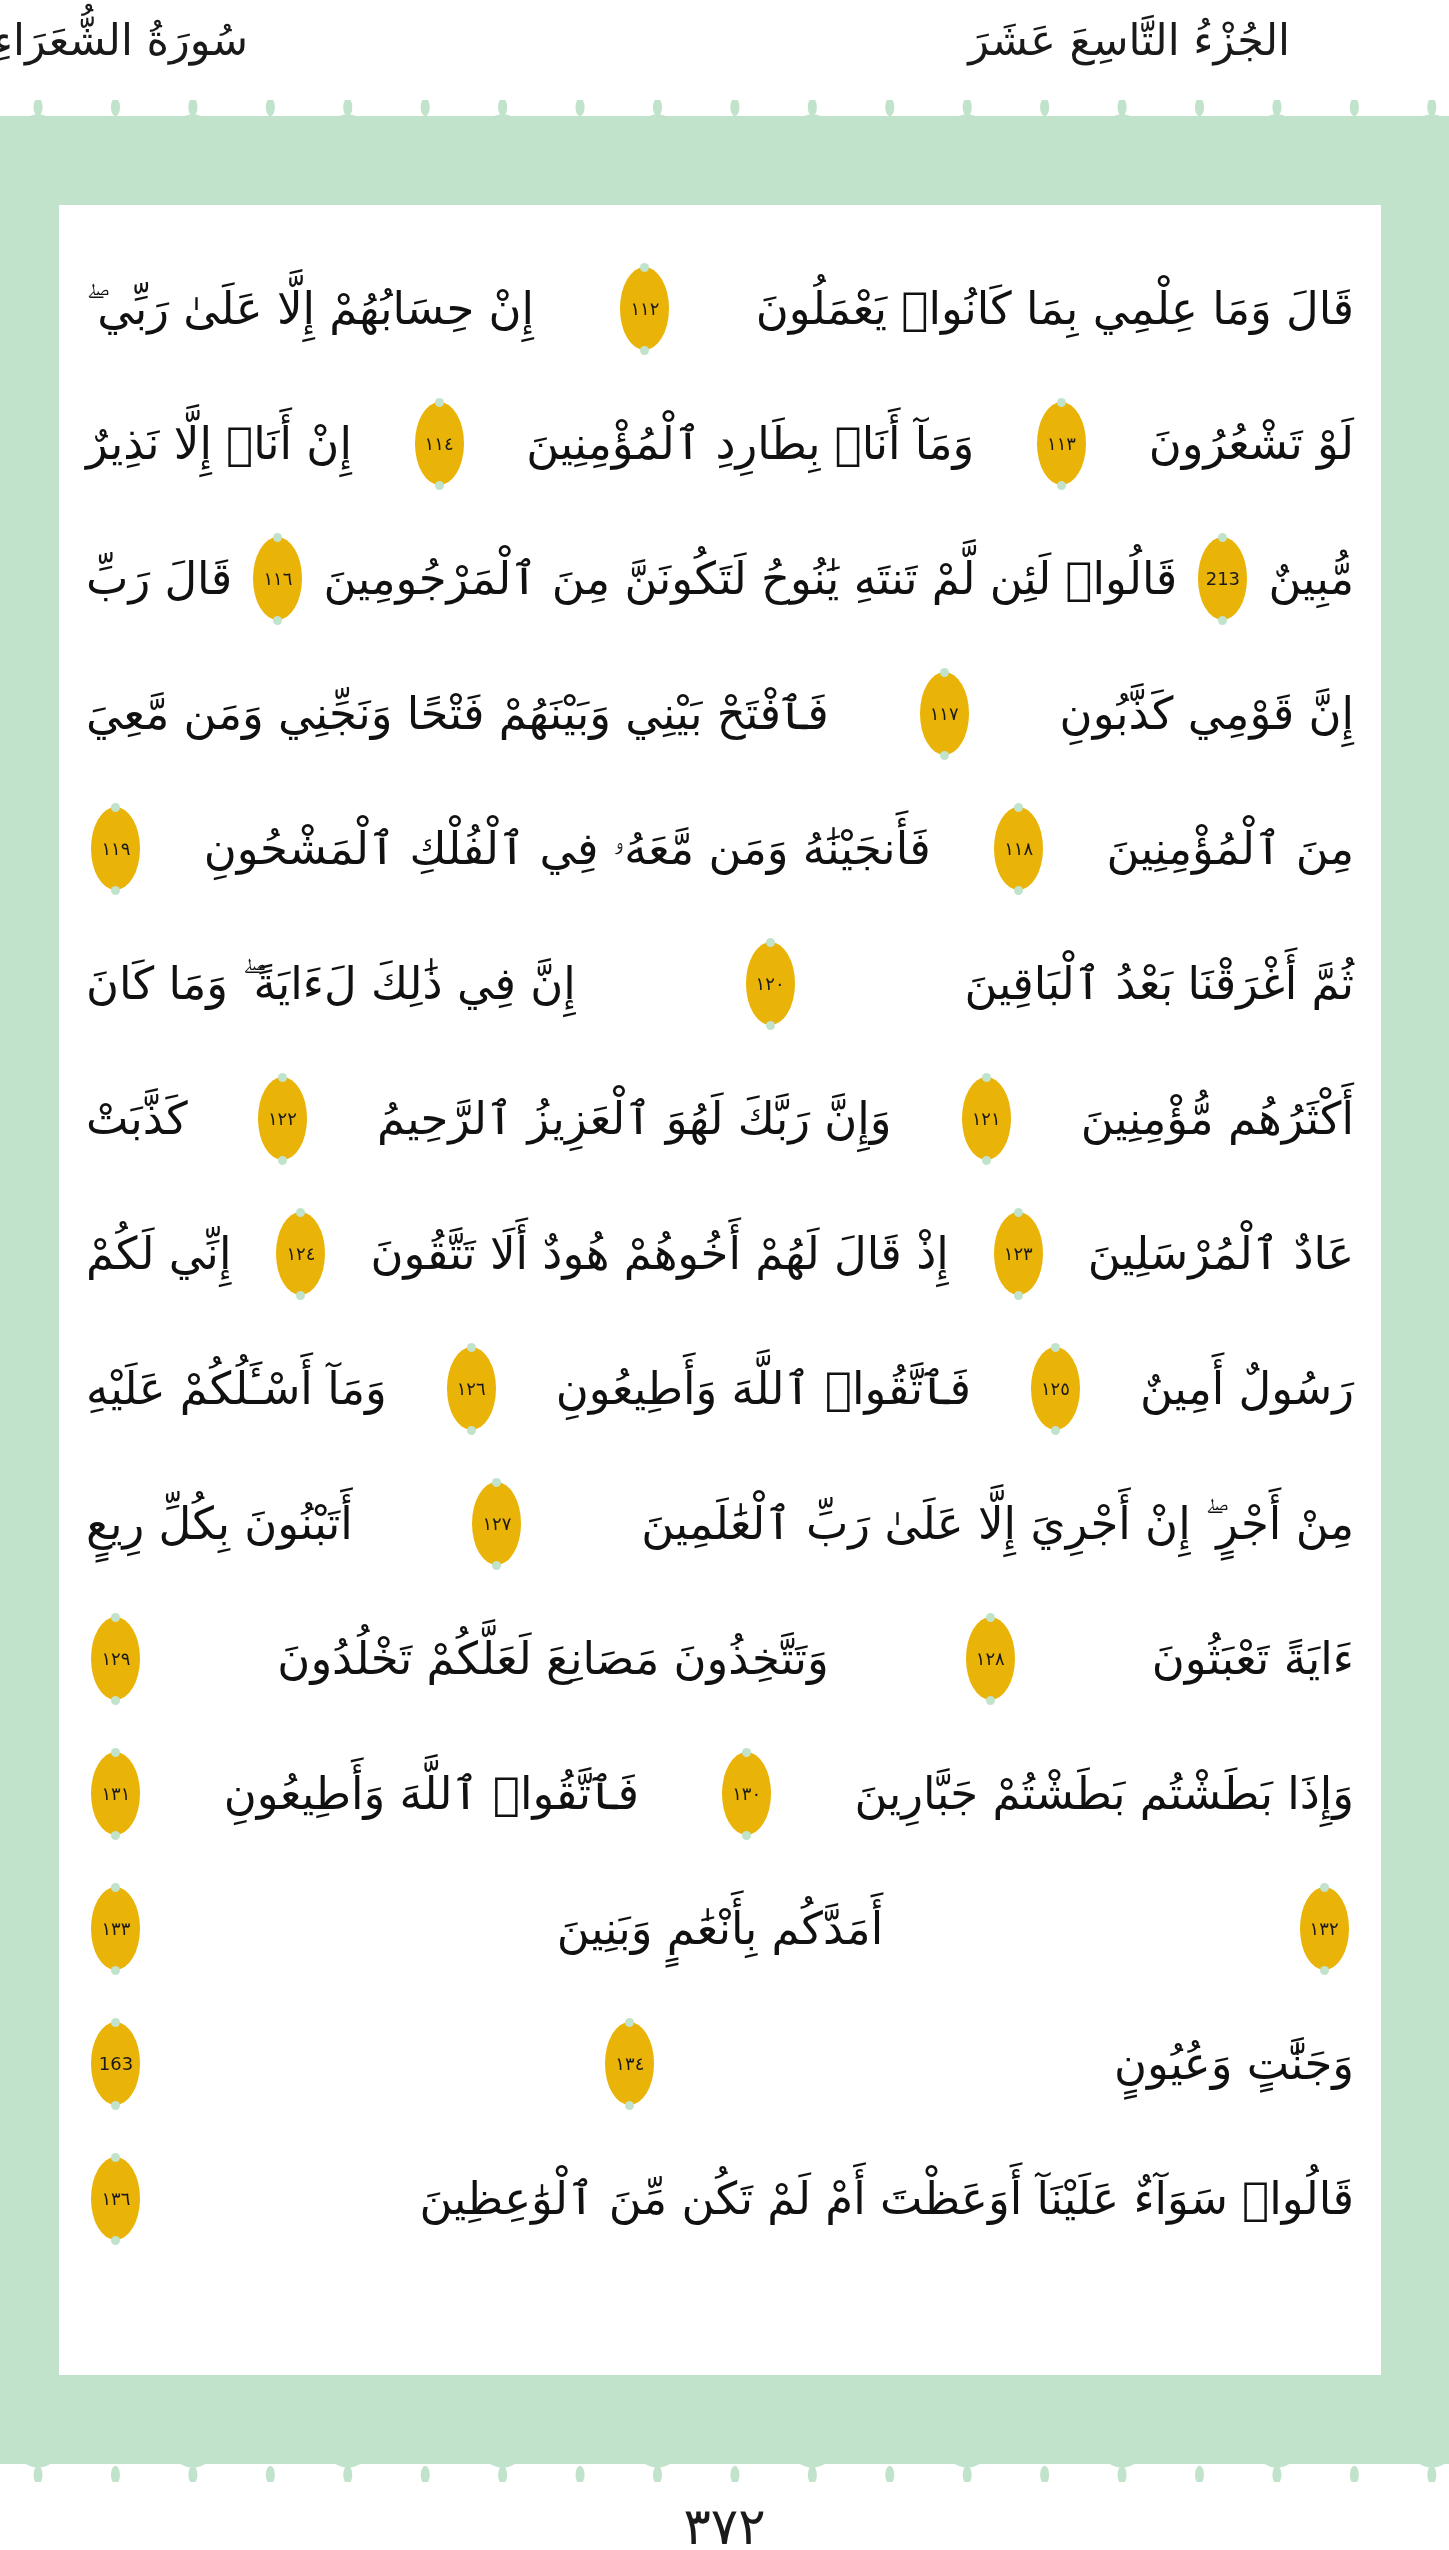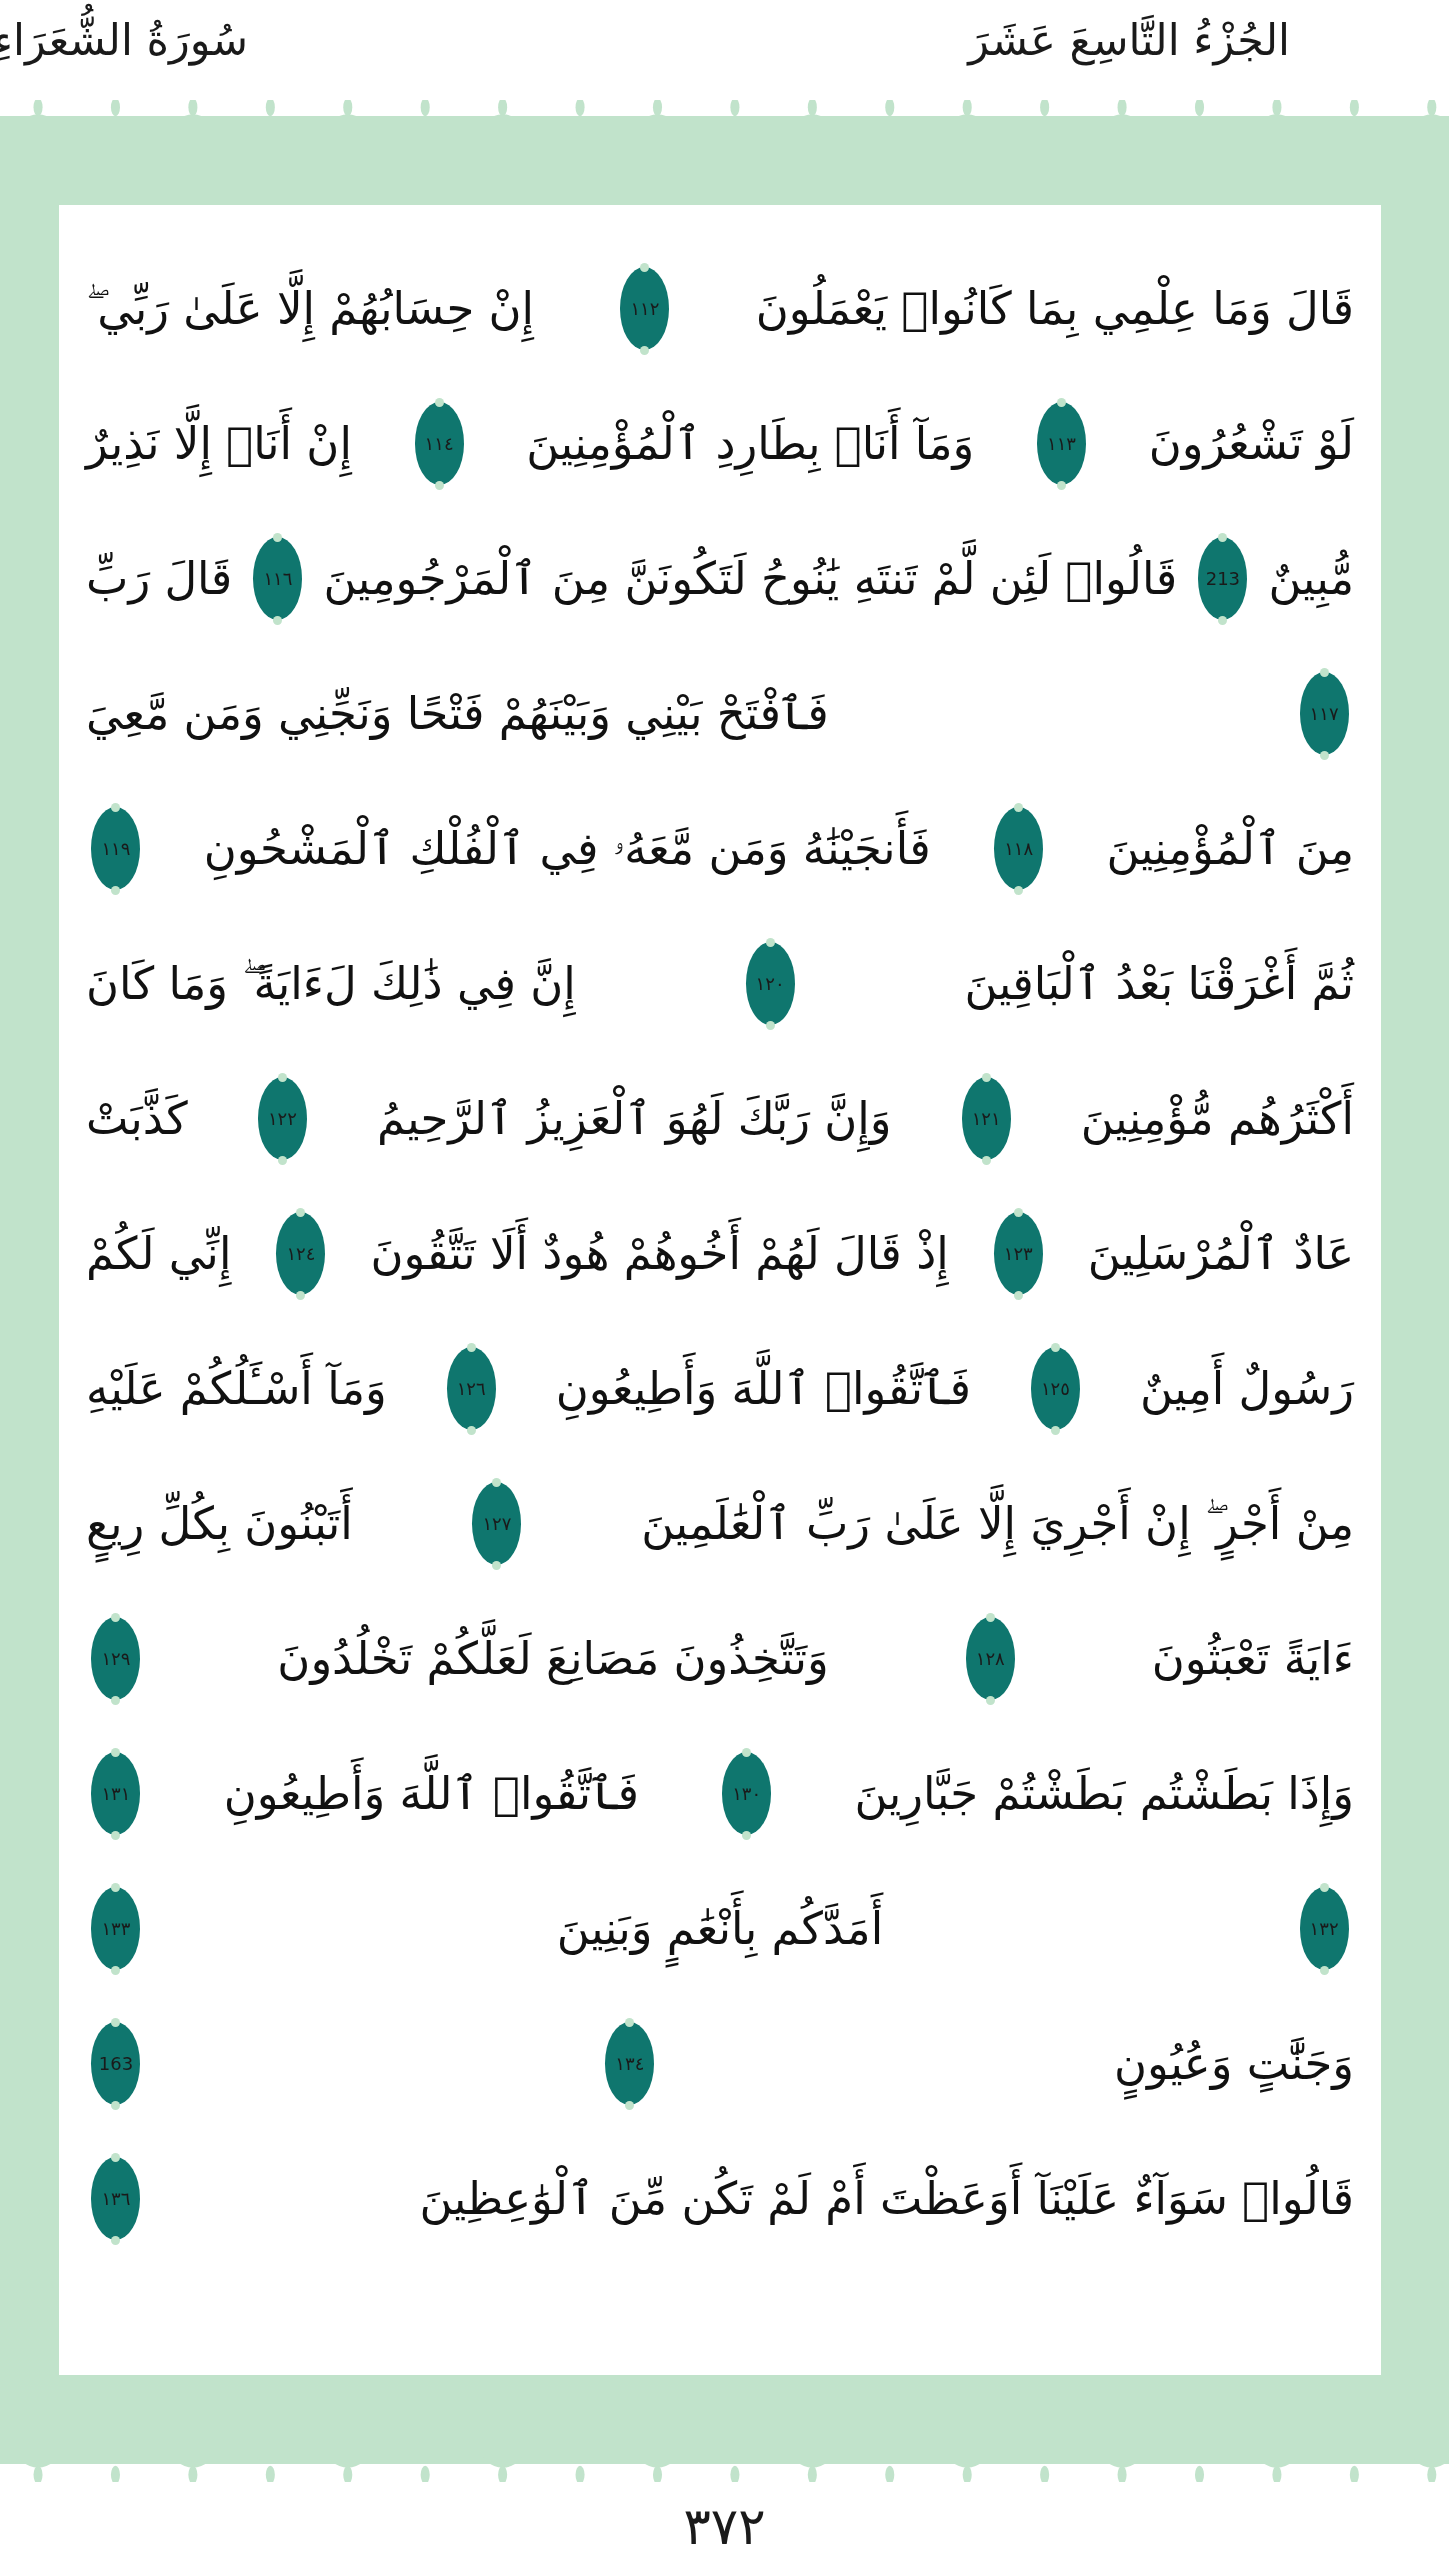--- a/index.html
+++ b/index.html
@@ -113,21 +113,21 @@
       direction: rtl;
       unicode-bidi: isolate;
     }
     .ayah-marker {
       display: inline-flex;
       align-items: center;
       justify-content: center;
       width: 49px;
       height: 83px;
       border-radius: 50% / 50%;
-      background: #0f766e;
+      background: #eab308;
       font-family: "DejaVu Sans", sans-serif;
       font-size: 18px;
       color: #1a1a1a;
       direction: rtl;
       flex: 0 0 auto;
       margin: 0 5.4px;
       position: relative;
     }
     .ayah-marker::before,
     .ayah-marker::after {
@@ -277,20 +277,21 @@
           <span class="seg">إِنْ أَنَا۠ إِلَّا نَذِيرٌ</span>
         </div>
         <div class="line">
           <span class="seg">مُّبِينٌ</span>
           <span class="ayah-marker">213</span>
           <span class="seg">قَالُوا۟ لَئِن لَّمْ تَنتَهِ يَٰنُوحُ لَتَكُونَنَّ مِنَ ٱلْمَرْجُومِينَ</span>
           <span class="ayah-marker">١١٦</span>
           <span class="seg">قَالَ رَبِّ</span>
         </div>
         <div class="line">
+          <span class="seg">إِنَّ قَوْمِي كَذَّبُونِ</span>
           <span class="ayah-marker">١١٧</span>
           <span class="seg">فَٱفْتَحْ بَيْنِي وَبَيْنَهُمْ فَتْحًا وَنَجِّنِي وَمَن مَّعِيَ</span>
         </div>
         <div class="line">
           <span class="seg">مِنَ ٱلْمُؤْمِنِينَ</span>
           <span class="ayah-marker">١١٨</span>
           <span class="seg">فَأَنجَيْنَٰهُ وَمَن مَّعَهُۥ فِي ٱلْفُلْكِ ٱلْمَشْحُونِ</span>
           <span class="ayah-marker">١١٩</span>
         </div>
         <div class="line">

